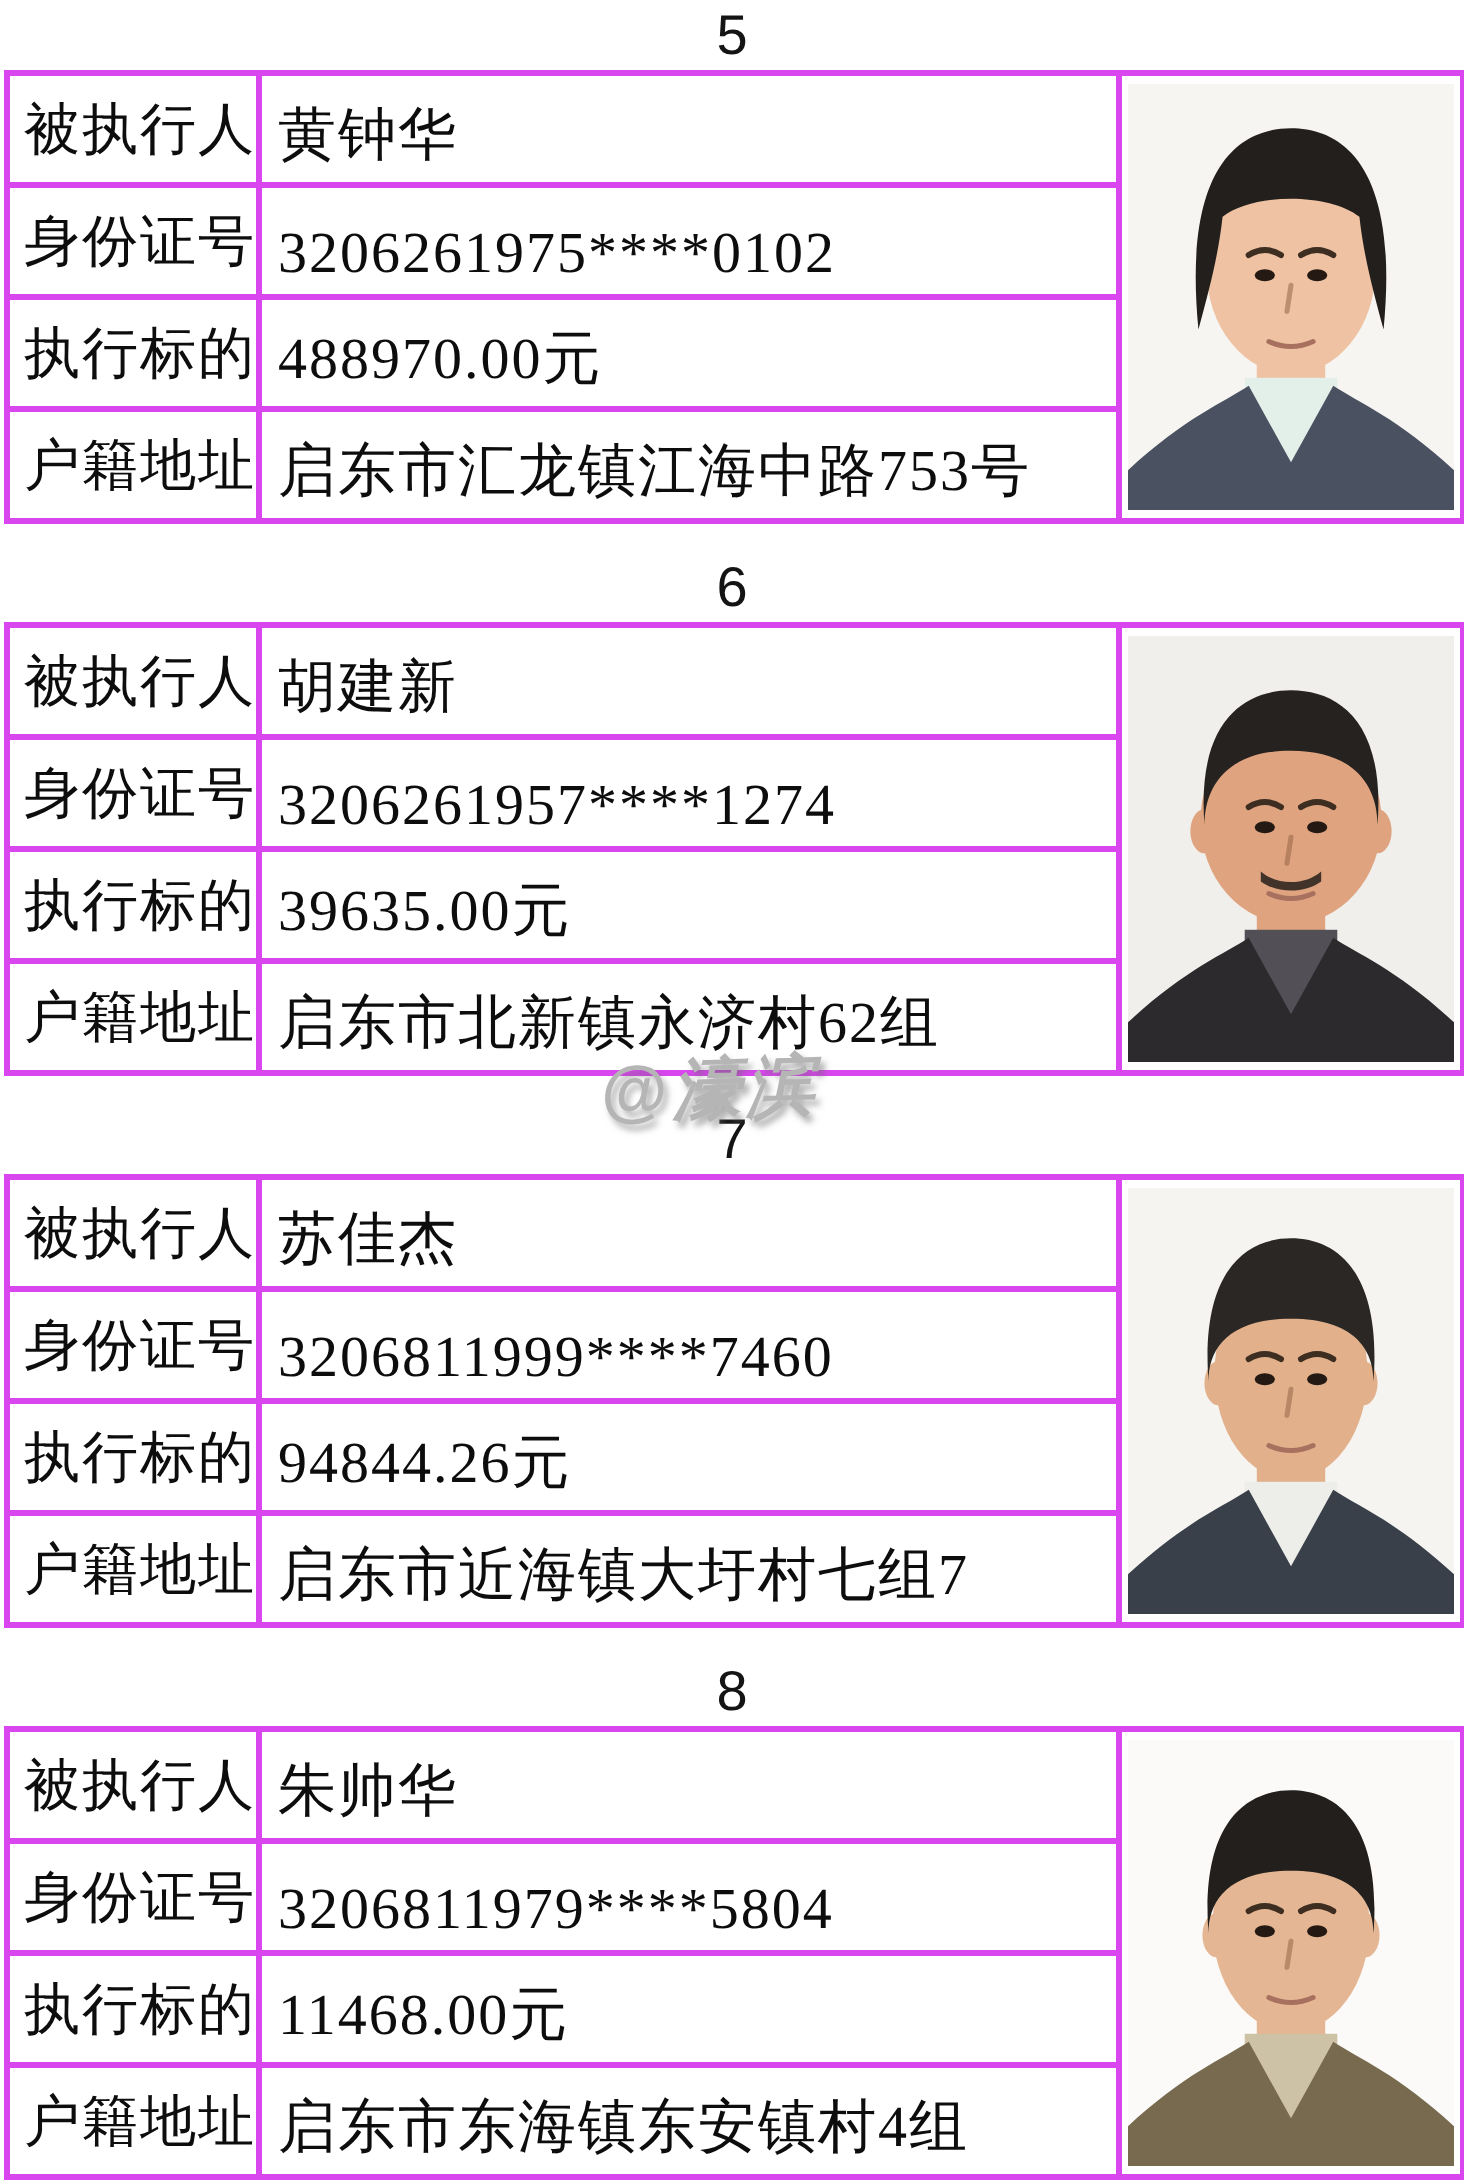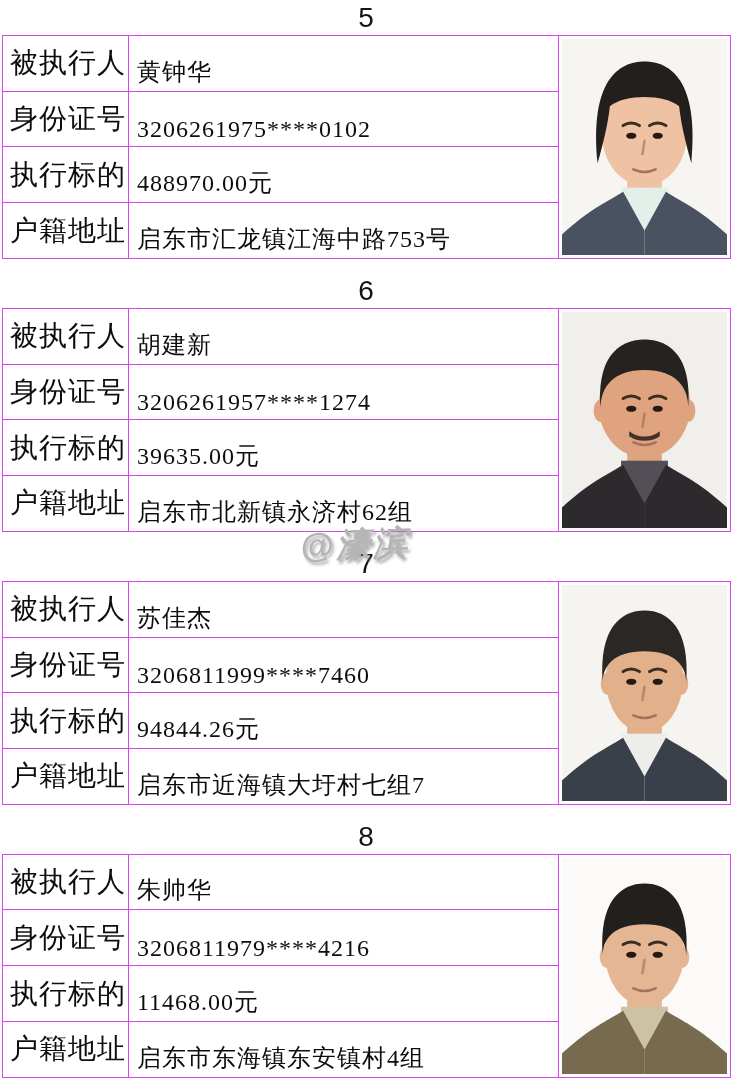--- a/index.html
+++ b/index.html
@@ -24,33 +24,33 @@
     margin-bottom:3px;
     color:#141414;
   }
   table.rec{
     border-collapse:collapse;
     table-layout:fixed;
     width:728px;
     margin:0 2px;
   }
   table.rec td{
-    border:1px solid #d946ef;
+    border:3px solid #d946ef;
     overflow:hidden;
   }
   td.lbl{
     font-size:28px;
     letter-spacing:1px;
     vertical-align:middle;
     padding:0 2px 0 7px;
     height:53px;
     white-space:nowrap;
   }
   td.val{
-    font-size:24px;
+    font-size:29px;
     letter-spacing:1px;
     vertical-align:bottom;
     padding:0 4px 3px 8px;
     white-space:nowrap;
   }
   td.photo-cell{
     padding:3px;
     vertical-align:middle;
     background:#ffffff;
   }
@@ -250,21 +250,21 @@
      <ellipse cx="68" cy="95" rx="5" ry="3" fill="#241a13"></ellipse>
      <ellipse cx="94" cy="95" rx="5" ry="3" fill="#241a13"></ellipse>
      <path d="M81,100 L79,113" stroke="rgba(150,100,70,0.55)" stroke-width="2.5" fill="none" stroke-linecap="round"></path>
 
      <path d="M70,128 Q81,133 92,128" stroke="#a8705e" stroke-width="2.5" fill="none" stroke-linecap="round"></path>
    </svg>
             </td>
       </tr>
       <tr>
         <td class="lbl">身份证号</td>
-        <td class="val">3206811979****4216</td>
+        <td class="val">3206811979****5804</td>
       </tr>
       <tr>
         <td class="lbl">执行标的</td>
         <td class="val">11468.00元</td>
       </tr>
       <tr>
         <td class="lbl">户籍地址</td>
         <td class="val">启东市东海镇东安镇村4组</td>
       </tr>
     </tbody>

